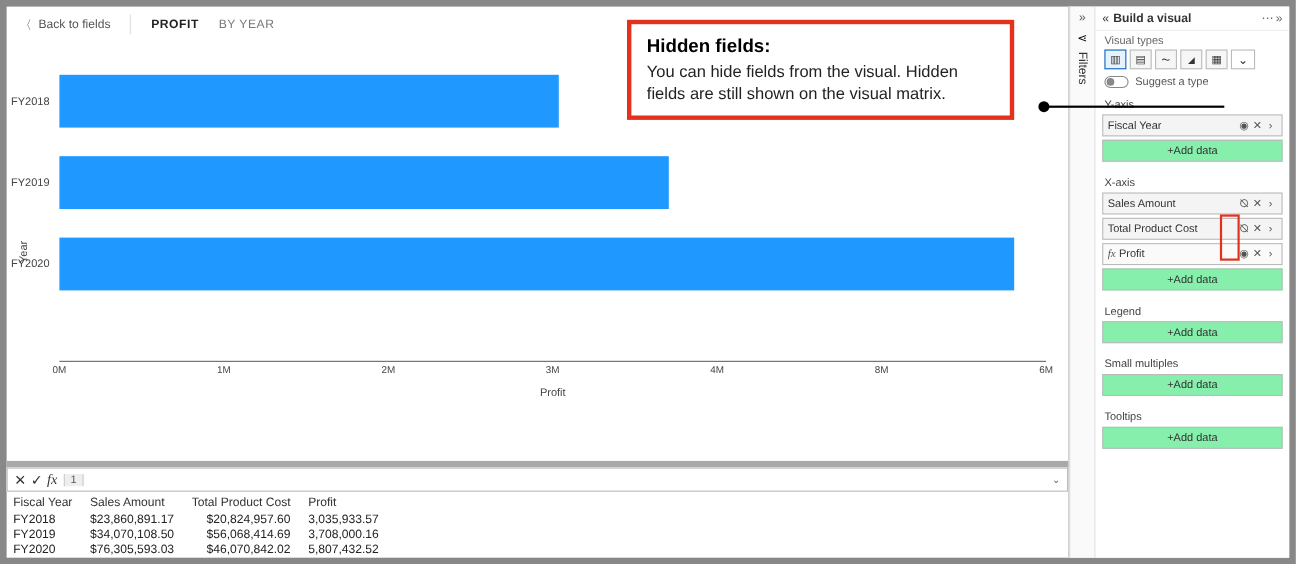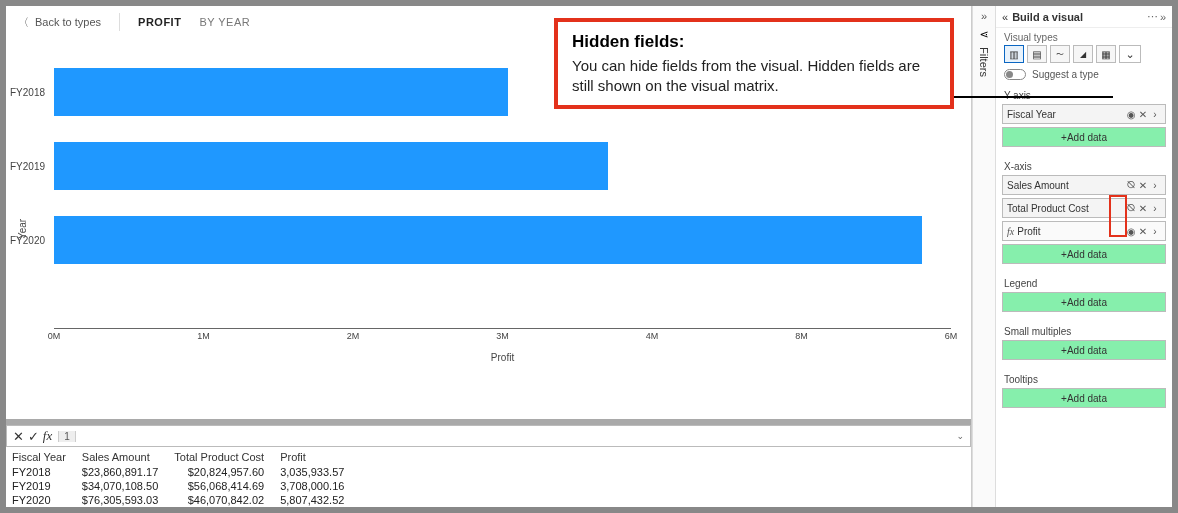--- a/index.html
+++ b/index.html
@@ -55,21 +55,21 @@
   .toggle::after { content: ""; position: absolute; left: 1px; top: 1px; width: 7px; height: 7px; background: #888; border-radius: 50%; }
   .well { margin: 0 6px 6px; }
   .well-label { font-size: 10px; color: #444; margin: 4px 2px 3px; }
   .pill { border: 1px solid #bbb; background: #f4f4f4; height: 20px; display: flex; align-items: center; padding: 0 4px; font-size: 10px; color: #333; margin-bottom: 3px; position: relative; }
   .pill .txt { flex: 1; white-space: nowrap; overflow: hidden; text-overflow: ellipsis; }
   .pill .ic { width: 12px; text-align: center; font-size: 10px; color: #555; cursor: pointer; }
   .pill.profit { background: #fafafa; }
   .fx-mini { font-style: italic; font-family: serif; font-size: 10px; color: #555; padding-right: 3px; }
   .add { border: 1px solid #bbb; background: #86efac; height: 20px; display: flex; align-items: center; justify-content: center; font-size: 10px; color: #333; cursor: pointer; margin-bottom: 4px; }
   
-  .callout { position: absolute; left: 548px; top: 12px; width: 400px; background: #fff; border: 4px solid #e3311b; padding: 10px 14px; z-index: 50; }
+  .callout { position: absolute; left: 564px; top: 12px; width: 352px; background: #fff; border: 4px solid #e3311b; padding: 10px 14px; z-index: 50; }
   .callout h3 { font-size: 17px; font-weight: 700; margin-bottom: 4px; }
   .callout p { font-size: 15px; line-height: 1.3; color: #222; }
   .anno-line { position: absolute; left: 948px; top: 96px; width: 165px; height: 2px; background: #000; z-index: 49; }
   .anno-dot { position: absolute; left: 944px; top: 92px; width: 10px; height: 10px; background: #000; border-radius: 50%; z-index: 49; }
   .highlight-box { position: absolute; border: 2px solid #e3311b; z-index: 60; pointer-events: none; }
   
   .g-bar::before { content:"▥"; }
   .g-col::before { content:"▤"; }
   .g-line::before { content:"〜"; font-size:8px; }
   .g-area::before { content:"◢"; font-size:8px; }
@@ -77,21 +77,21 @@
 </style>
 </head>
 <body>
 
 <div class="app">
   <div class="main">
 
     <div class="topbar">
       <div class="back">
         <span>〈</span>
-        <span>Back to types</span>
+        <span>Back to fields</span>
       </div>
       <div class="divider-v"></div>
       <span class="crumb-active">PROFIT</span>
       <span class="crumb">BY YEAR</span>
     </div>
 
     <div class="chart-area">
       <div class="ylabel">Year</div>
       <div class="bars" id="bars">
           <div class="bar-row">

